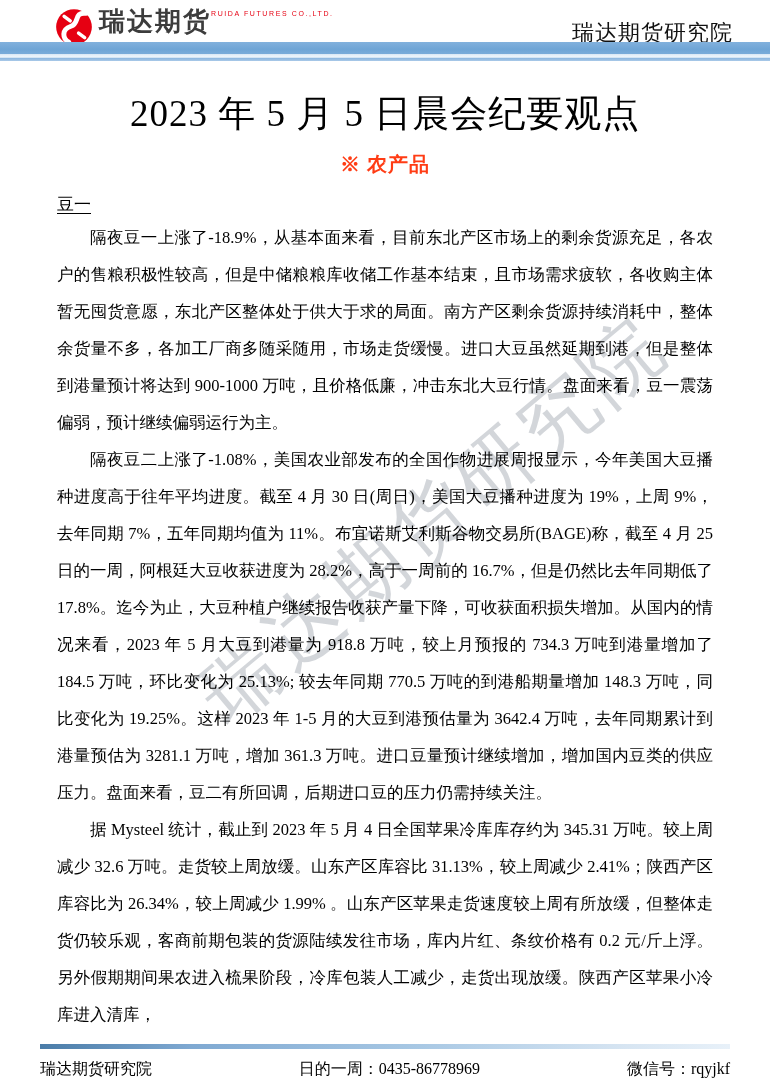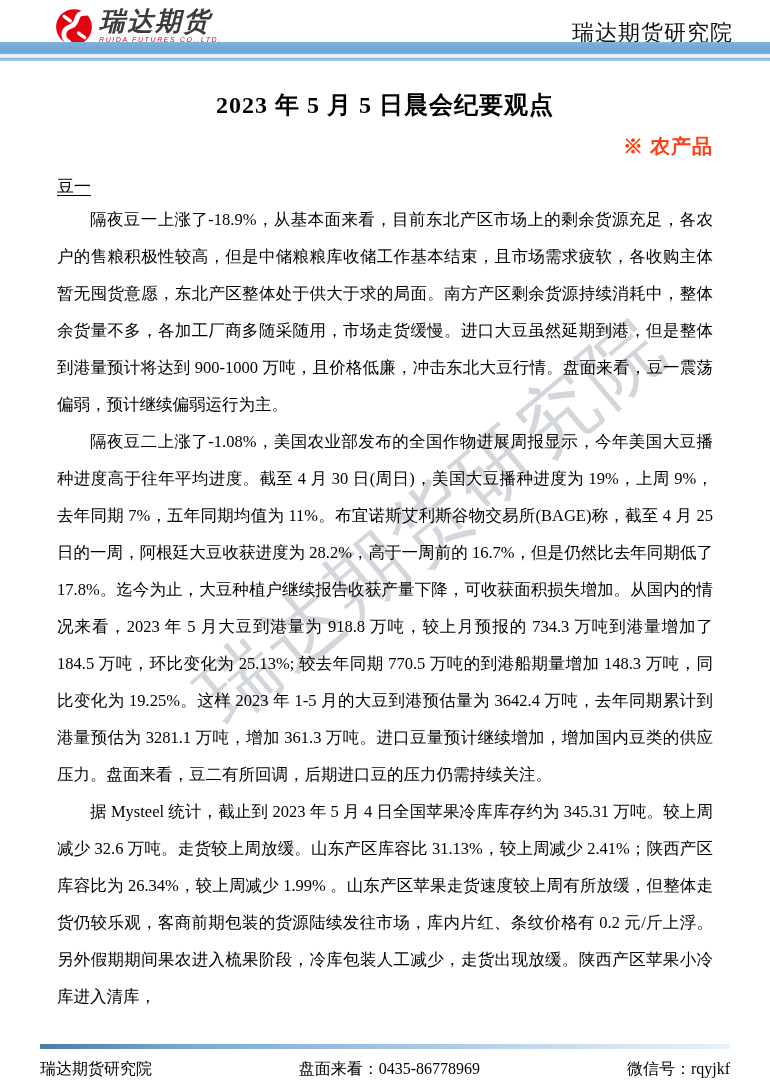--- a/index.html
+++ b/index.html
@@ -8,21 +8,21 @@
     width:770px;height:1090px;
     background:#ffffff;
     overflow:hidden;
     font-family:"Liberation Serif","DejaVu Serif",serif;
     color:#000;
   }
   
   .header{position:absolute;top:6px;left:0;right:0;height:36px;z-index:2;}
   .logo{position:absolute;left:55px;top:2px;display:flex;align-items:flex-start;}
   .logo-icon{width:38px;height:38px;margin-right:6px;flex:0 0 auto;}
-  .logo-text{display:flex;flex-direction:column;justify-content:flex-start;font-style:italic;}
+  .logo-text{display:flex;flex-direction:row;justify-content:flex-start;}
   .logo-cn{font-size:26px;font-weight:700;color:#3c3c3c;letter-spacing:2px;line-height:26px;font-family:"Liberation Sans",sans-serif;}
   .logo-en{font-size:7px;color:#e60012;letter-spacing:1.6px;margin-top:2px;font-family:"Liberation Sans",sans-serif;}
   .header-right{position:absolute;right:37px;top:12px;font-size:22px;color:#111;letter-spacing:1px;}
   
   .header-bar{
     position:absolute;top:42px;left:0;width:770px;height:19px;z-index:2;
     background:linear-gradient(to bottom,
       #82b1dd 0%, #6fa5d6 38%, #79abd9 62%,
       #e2edf8 66%, #eef5fb 80%,
       #8fb8e0 86%, #a9c9e8 100%);
@@ -32,24 +32,24 @@
     position:absolute;left:210px;top:655px;z-index:0;
     font-size:78px;letter-spacing:5px;white-space:nowrap;
     color:rgba(158,163,173,0.45);
     transform:rotate(-40deg);transform-origin:left center;
     pointer-events:none;
   }
   
   .content{position:absolute;top:61px;left:57px;right:57px;z-index:1;}
   .doc-title{
     margin:28px 0 0 0;text-align:center;
-    font-size:24px;font-weight:700;letter-spacing:1px;color:#000;
+    font-size:37px;font-weight:400;letter-spacing:1px;color:#000;
   }
   .category{
-    margin-top:12px;text-align:right;
+    margin-top:12px;text-align:center;
     font-size:20px;font-weight:700;color:#ff3c14;letter-spacing:1px;
   }
   h2.sec{
     margin:15px 0 2px 0;font-size:17px;font-weight:400;color:#000;line-height:24px;
   }
   h2.sec span.u{text-decoration:underline;text-underline-offset:3px;}
   .sec-p{
     margin:0;font-size:16.5px;line-height:37px;
     text-align:justify;text-indent:2em;color:#000;
   }
@@ -112,18 +112,18 @@
 
     <section>
       <p class="sec-p">据 Mysteel 统计，截止到 2023 年 5 月 4 日全国苹果冷库库存约为 345.31 万吨。较上周减少 32.6 万吨。走货较上周放缓。山东产区库容比 31.13%，较上周减少 2.41%；陕西产区库容比为 26.34%，较上周减少 1.99% 。山东产区苹果走货速度较上周有所放缓，但整体走货仍较乐观，客商前期包装的货源陆续发往市场，库内片红、条纹价格有 0.2 元/斤上浮。另外假期期间果农进入梳果阶段，冷库包装人工减少，走货出现放缓。陕西产区苹果小冷库进入清库，</p>
     </section>
   </div>
 
   <div class="footer">
     <div class="footer-bar"></div>
     <div class="footer-row">
       <span class="footer-left">瑞达期货研究院</span>
-      <span class="footer-mid"><span>盘面来看：</span><span>0435-86778969</span></span>
+      <span class="footer-mid"><span>日的一周：</span><span>0435-86778969</span></span>
       <span class="footer-right"><span>微信号：</span><span>rqyjkf</span></span>
     </div>
   </div>
 
 </div>
 
 </body></html>

